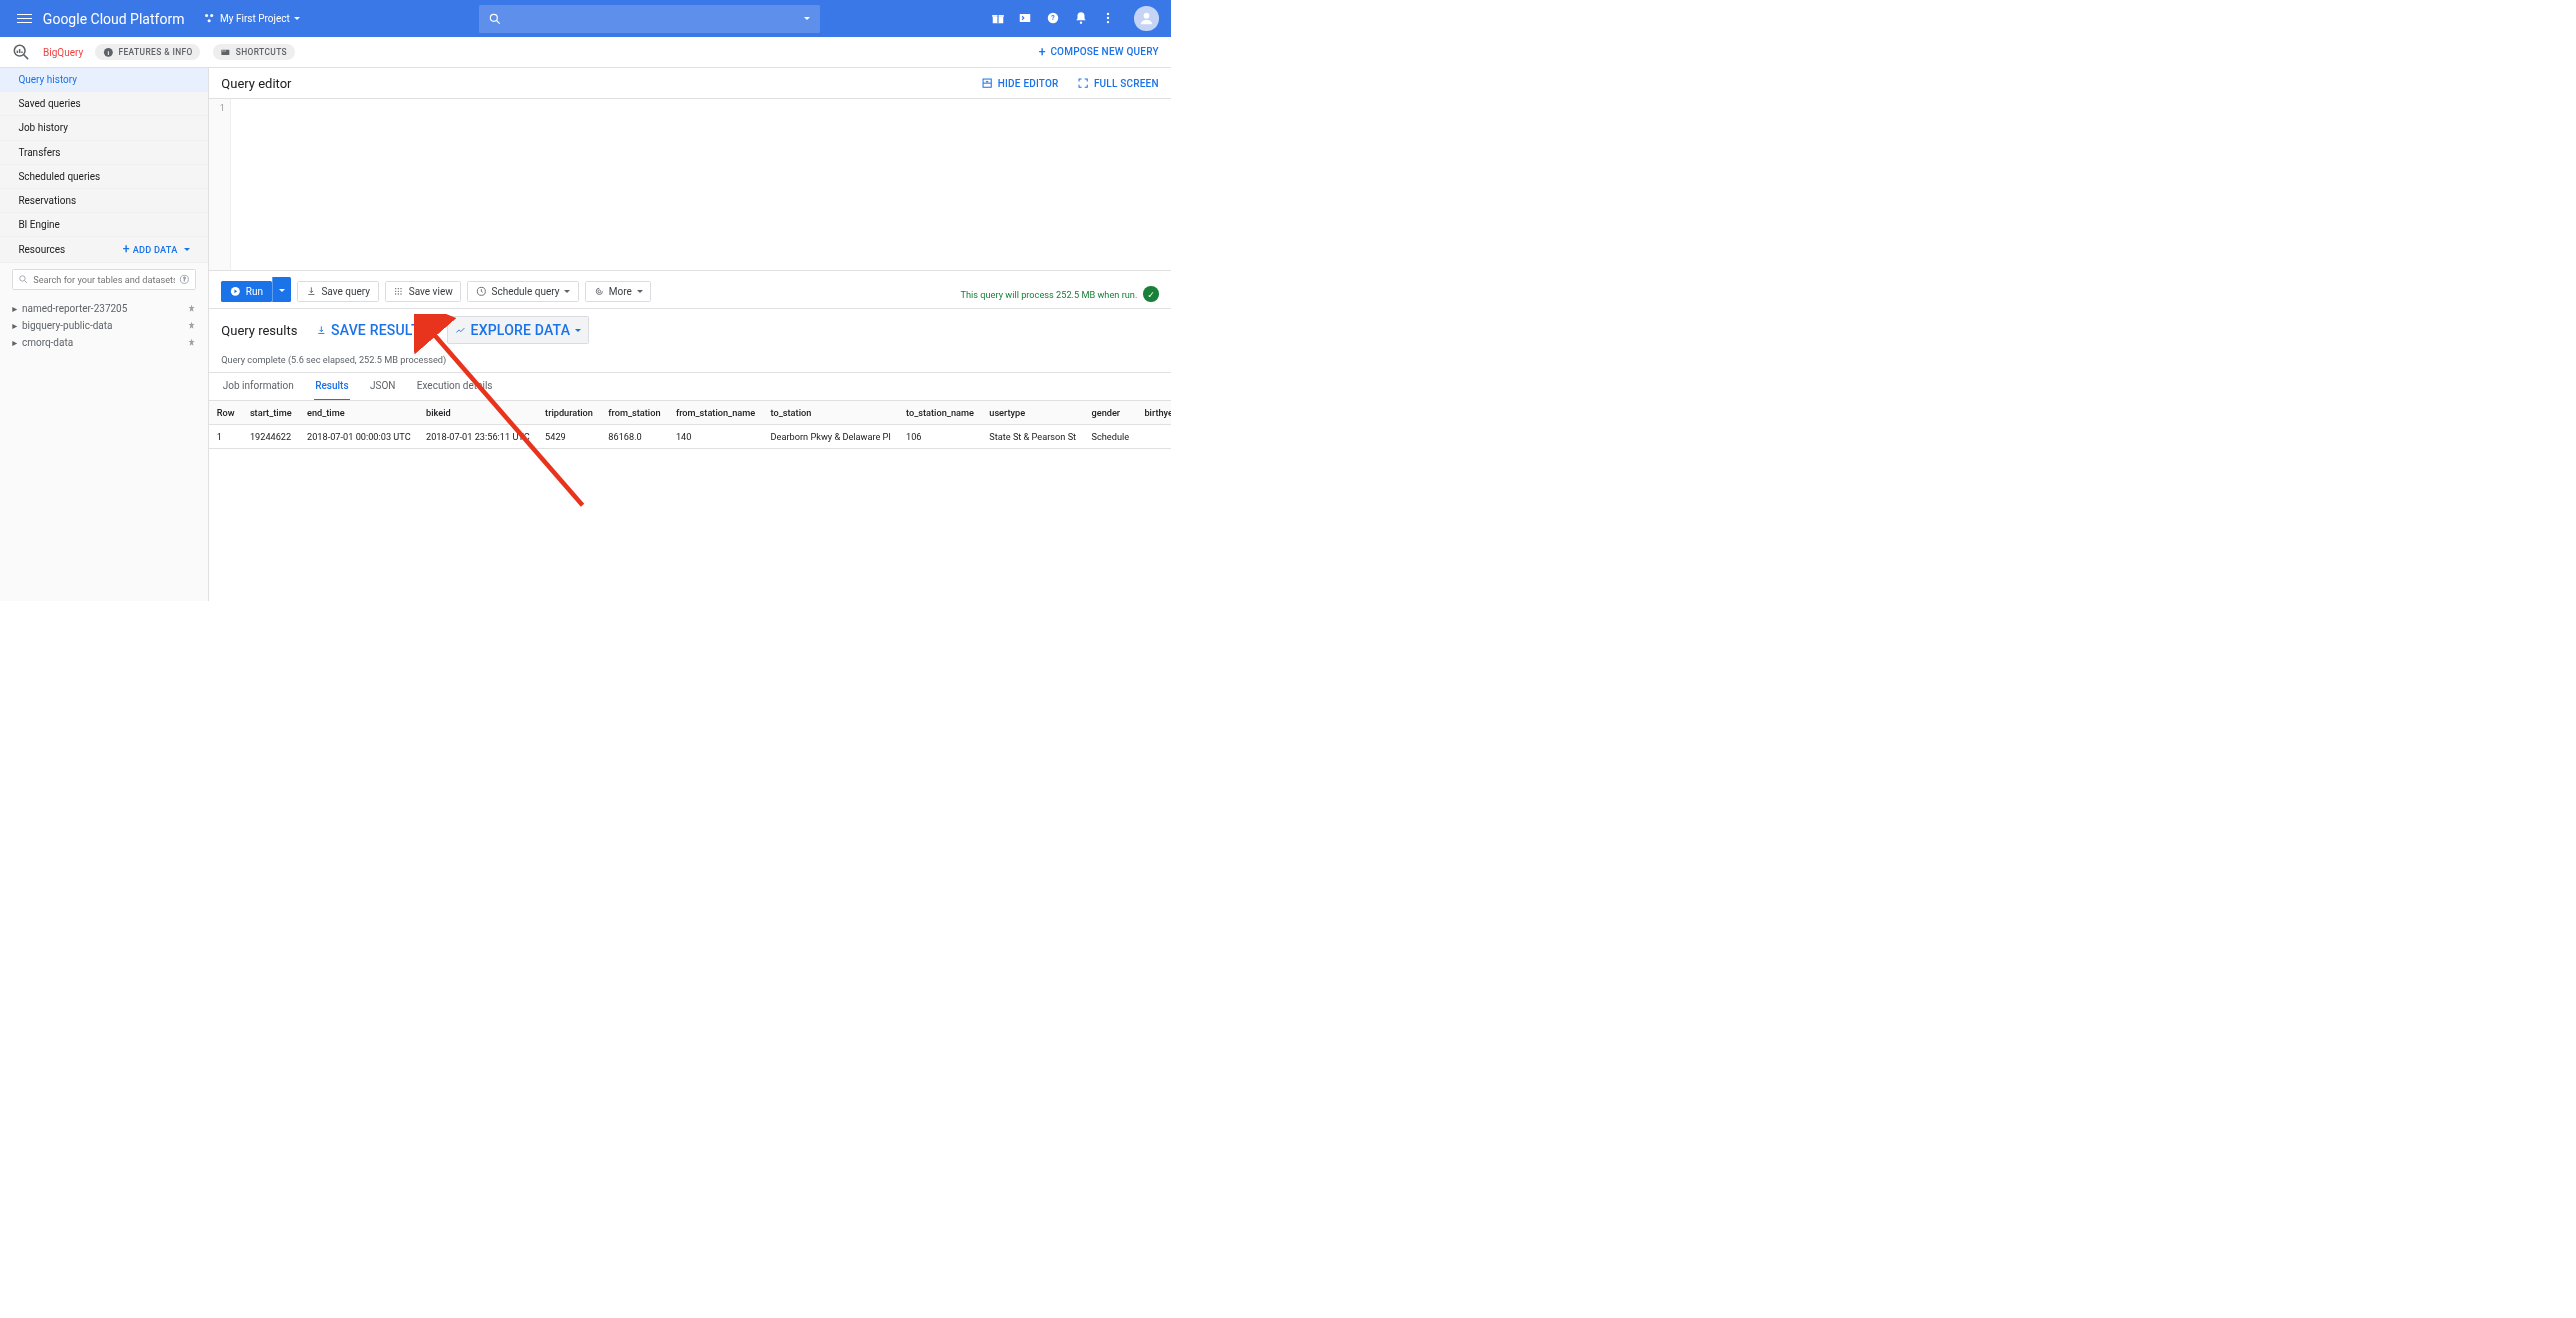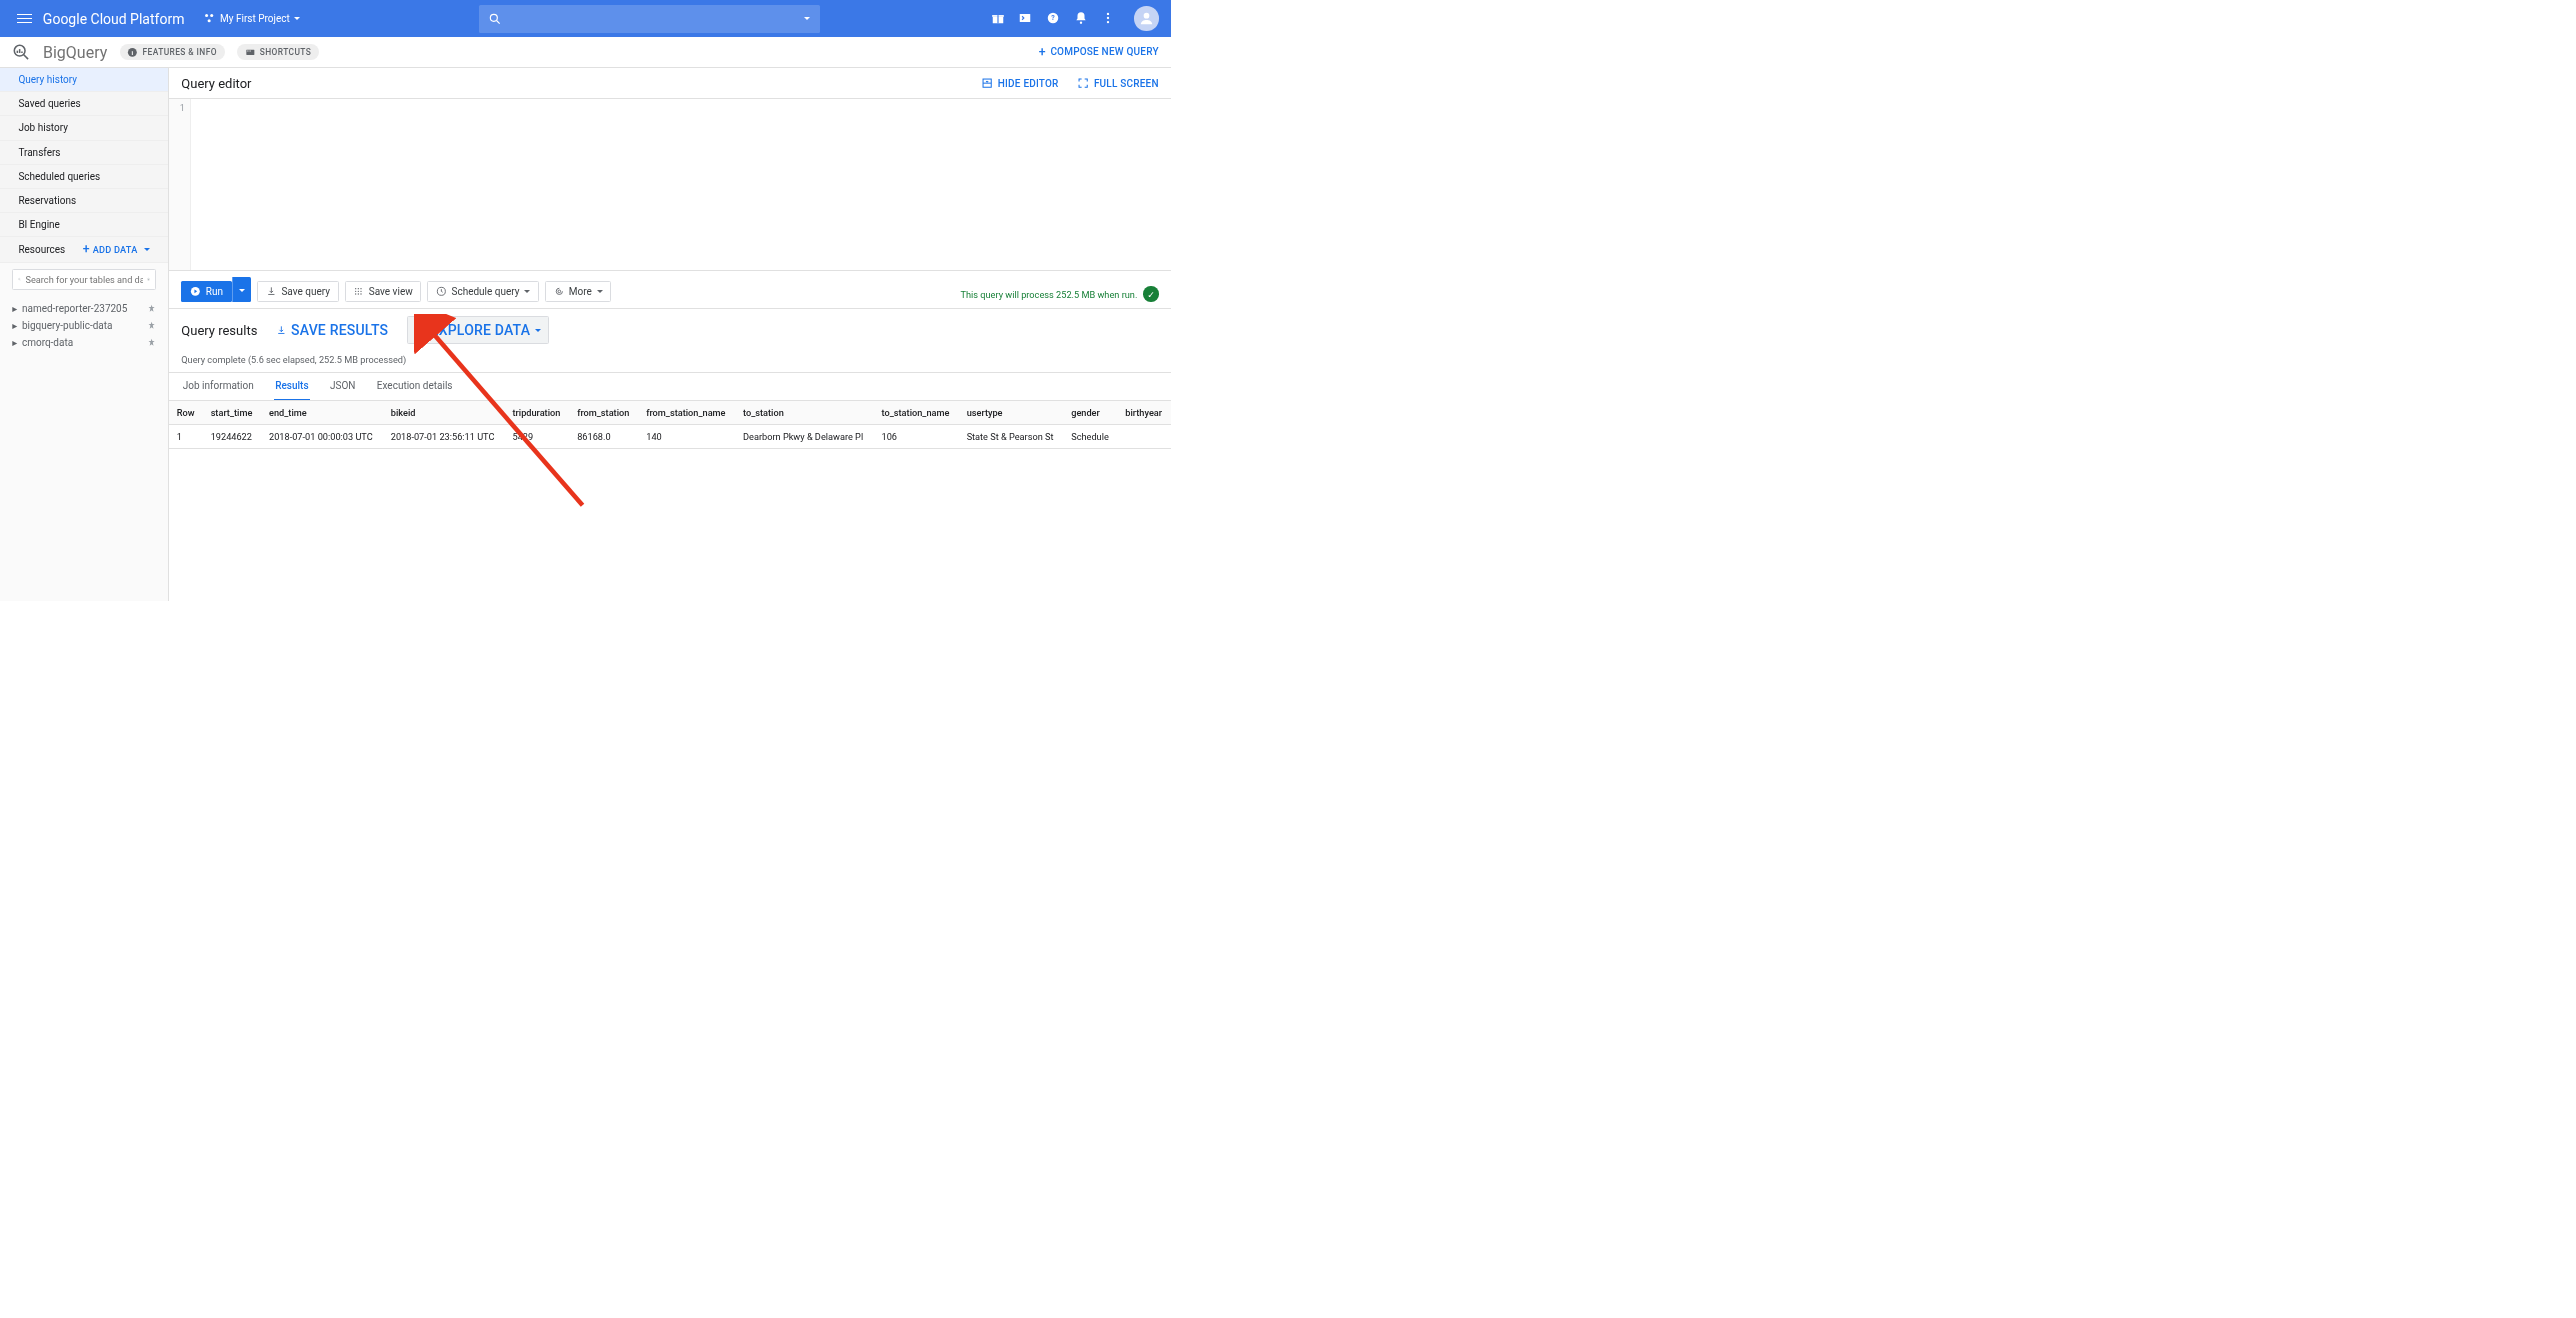--- a/index.html
+++ b/index.html
@@ -15,27 +15,27 @@
 .searchbox { flex:0 0 341px; margin-left:auto; margin-right:auto; height:28px; background:rgba(255,255,255,0.18); border-radius:1.5px; display:flex; align-items:center; padding:0 9.2px; }
 .searchbox .mag { width:14px; height:14px; }
 .searchbox input { flex:1; background:transparent; border:none; outline:none; color:#fff; font-size:10.7px; margin-left:6.1px; }
 .top-icons { display:flex; align-items:center; gap:12.3px; padding-right:6.1px; }
 .top-icons .ticon { width:15.3px; height:15.3px; cursor:pointer; display:flex; align-items:center; justify-content:center; }
 .avatar { width:24.5px; height:24.5px; border-radius:50%; background:#c5d4f5; margin-left:6.1px; display:flex; align-items:center; justify-content:center; }
 
 
 .productbar { height:31px; display:flex; align-items:center; padding:0 12.3px; gap:12.3px; border-bottom:0.8px solid #e0e0e0; }
 .bq-icon { width:18.4px; height:18.4px; }
-.bq-title { font-size:16px; font-weight:400; color:#737373; }
+.bq-title { font-size:10px; font-weight:400; color:#ef4444; }
 .chip { background:#eee; border-radius:10.7px; padding:3.1px 7.7px; display:flex; align-items:center; gap:4.6px; font-size:8.4px; font-weight:500; color:#5f6368; letter-spacing:0.4px; cursor:pointer; }
 .compose { margin-left:auto; color:#1a73e8; font-weight:500; font-size:10px; letter-spacing:0.2px; display:flex; align-items:center; gap:4.6px; cursor:pointer; }
 
 
 .body { flex:1; display:flex; overflow:hidden; }
-.sidebar { width:169px; border-right:0.8px solid #e0e0e0; background:#fafafa; display:flex; flex-direction:column; }
+.sidebar { width:209px; border-right:0.8px solid #e0e0e0; background:#fafafa; display:flex; flex-direction:column; }
 .side-item { padding:6.1px 18.4px; font-size:10px; color:#202124; border-bottom:0.8px solid #eee; cursor:pointer; background:#f5f5f5; }
 .side-item.active { color:#1a73e8; background:#e8f0fe; }
 .side-resources { padding:6.1px 18.4px; font-size:10px; display:flex; align-items:center; border-bottom:0.8px solid #eee; background:#f5f5f5; }
 .add-data { color:#1a73e8; font-weight:500; font-size:9.2px; letter-spacing:0.2px; display:flex; align-items:center; gap:3.1px; cursor:pointer; }
 .side-search { margin:6.1px 12.3px; height:21.5px; border:0.8px solid #dadce0; border-radius:1.5px; background:#fff; display:flex; align-items:center; padding:0 4.6px; gap:4.6px; }
 .side-search input { flex:1; border:none; outline:none; font-size:9.2px; }
 .tree { padding:3.1px 0; }
 .tree-row { display:flex; align-items:center; padding:3.1px 12.3px; font-size:10px; color:#5f6368; cursor:pointer; gap:4.6px; }
 .pin { margin-left:auto; color:#9aa0a6; }
 

